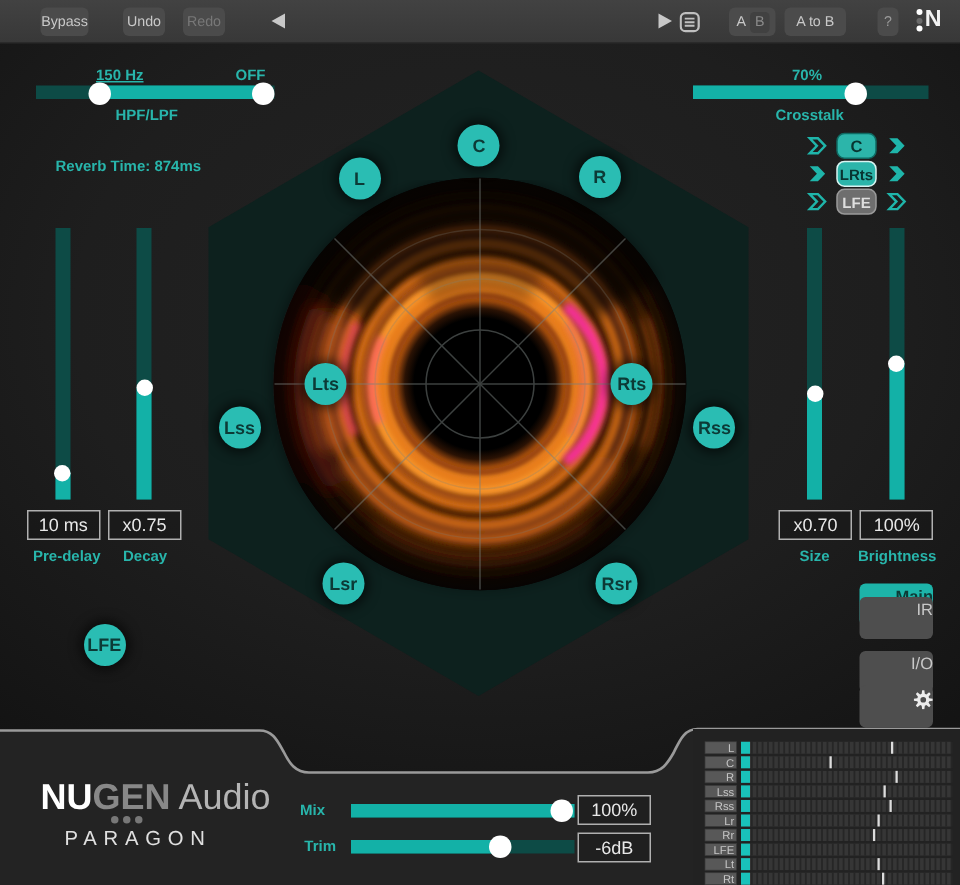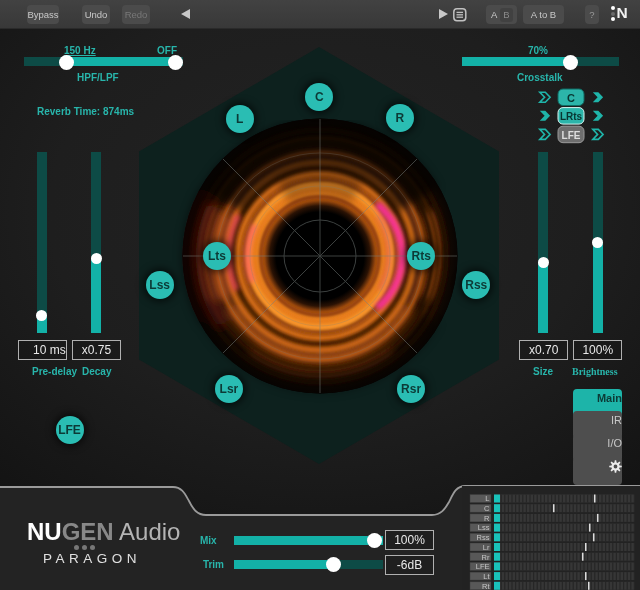--- a/index.html
+++ b/index.html
@@ -182,39 +182,39 @@
   <text x="35" y="15.5" font-size="10" font-weight="bold" fill="#dedede" text-anchor="middle">LFE</text>
  </g>
 </svg>
 
 <div class="vtrack" style="left:37px;top:152px;height:181px;"></div>
 <div class="vfill" style="left:37px;top:315px;height:18px;"></div>
 <div class="thumbv" style="left:36px;top:309.5px;"></div>
 <div class="vtrack" style="left:91px;top:152px;height:181px;"></div>
 <div class="vfill" style="left:91px;top:258.5px;height:74.5px;"></div>
 <div class="thumbv" style="left:90.5px;top:253px;"></div>
-<div class="vbox" style="left:17.7px;top:340.3px;text-align:right;">10 ms</div>
+<div class="vbox" style="left:17.7px;top:340.3px;">10 ms</div>
 <div class="vbox" style="left:71.9px;top:340.3px;">x0.75</div>
-<div class="tl" style="left:22px;top:366px;margin-left:10px;">Pre-delay</div>
+<div class="tl" style="left:22px;top:366px;">Pre-delay</div>
 <div class="tl" style="left:82px;top:366px;">Decay</div>
 <div class="node" style="left:55.5px;top:416.3px;">LFE</div>
 
 <div class="vtrack" style="left:538px;top:152px;height:181px;"></div>
 <div class="vfill" style="left:538px;top:262px;height:71px;"></div>
 <div class="thumbv" style="left:537.5px;top:256.5px;"></div>
 <div class="vtrack" style="left:592.5px;top:152px;height:181px;"></div>
 <div class="vfill" style="left:592.5px;top:242px;height:91px;"></div>
 <div class="thumbv" style="left:592px;top:236.5px;"></div>
 <div class="vbox" style="left:519.2px;top:340.3px;">x0.70</div>
 <div class="vbox" style="left:573.3px;top:340.3px;">100%</div>
 <div class="tl" style="left:533px;top:366px;">Size</div>
-<div class="tl" style="left:572px;top:366px;font-family:Liberation Serif, serif;">Brightness</div>
+<div class="tl" style="left:572px;top:366px;">Brightness</div>
 
 <div class="rbtn" style="top:389px;background:#1db4a9;color:#0c3a36;font-weight:bold;">Main</div>
-<div class="rbtn" style="top:411px;">IR</div>
+<div class="rbtn" style="top:398px;">IR</div>
 <div class="rbtn" style="top:434px;">I/O</div>
 <div class="rbtn" style="top:457px;">
   <svg width="13" height="13" style="margin-top:3px" viewBox="0 0 13 13">
         <path fill="#ececec" fill-rule="evenodd" d="M12.76,5.76L12.76,7.24L10.46,7.55L10.04,8.56L11.45,10.40L10.40,11.45L8.56,10.04L7.55,10.46L7.24,12.76L5.76,12.76L5.45,10.46L4.44,10.04L2.60,11.45L1.55,10.40L2.96,8.56L2.54,7.55L0.24,7.24L0.24,5.76L2.54,5.45L2.96,4.44L1.55,2.60L2.60,1.55L4.44,2.96L5.45,2.54L5.76,0.24L7.24,0.24L7.55,2.54L8.56,2.96L10.40,1.55L11.45,2.60L10.04,4.44L10.46,5.45ZM8.4,6.5A1.9,1.9 0 1 0 4.6,6.5A1.9,1.9 0 1 0 8.4,6.5Z"></path>
       </svg>
 </div>
 
 <div class="node" style="left:305.4px;top:82.7px;">C</div>
 <div class="node" style="left:225.6px;top:105.4px;">L</div>
 <div class="node" style="left:385.9px;top:104.2px;">R</div>

